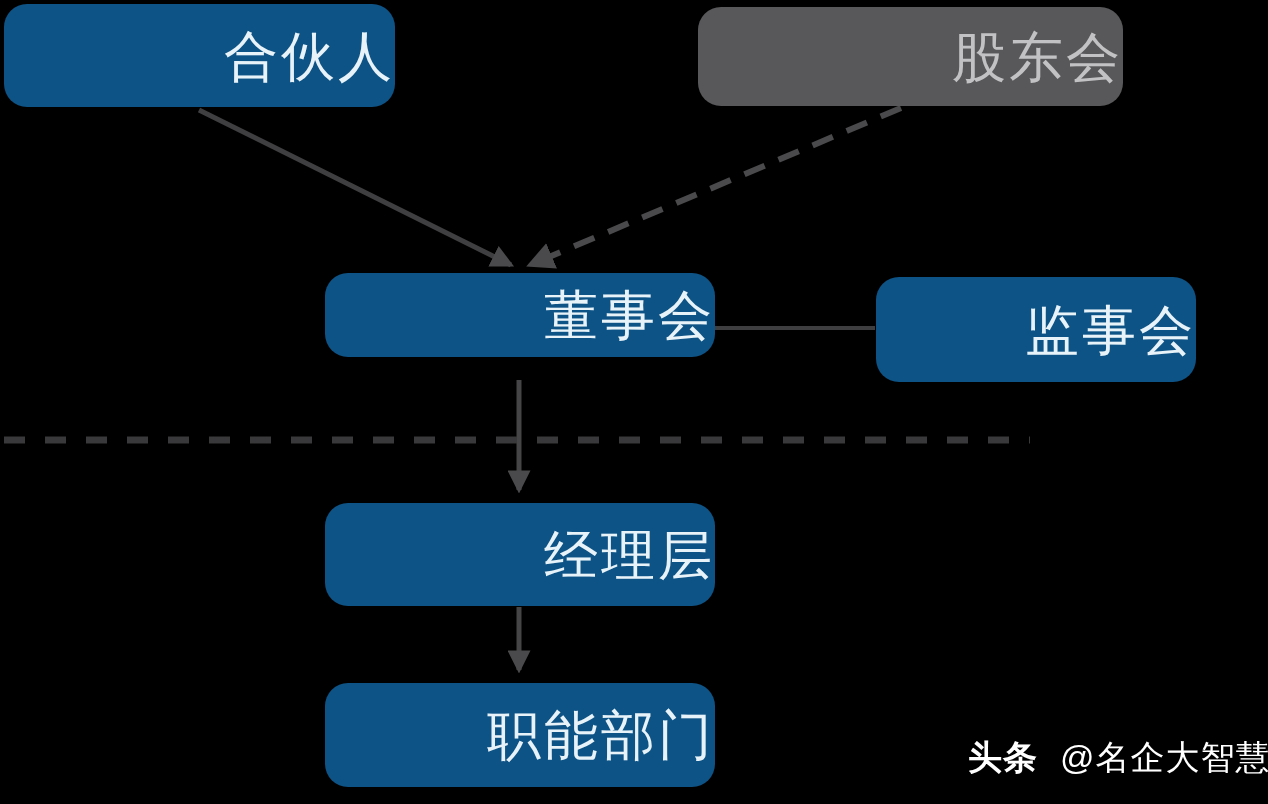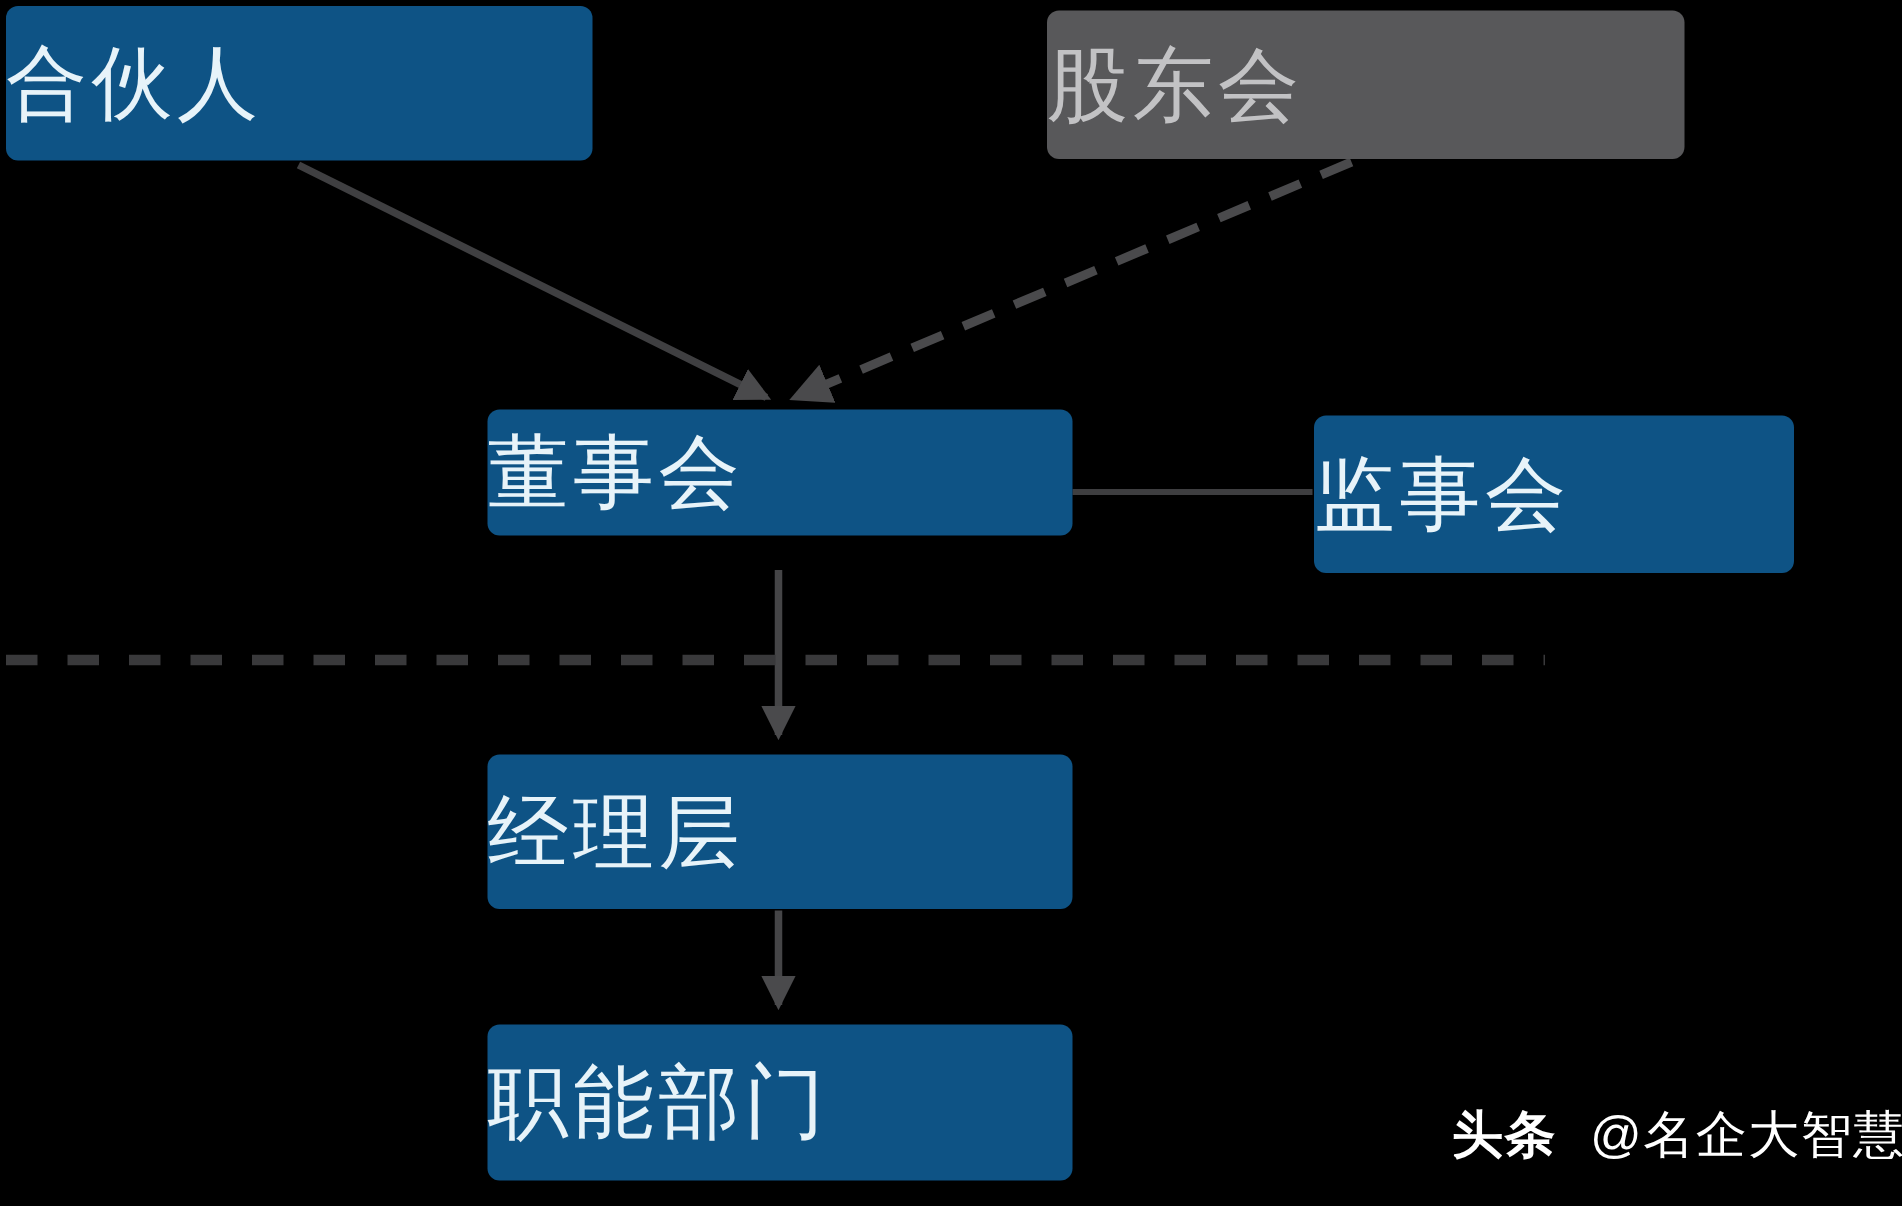--- a/index.html
+++ b/index.html
@@ -22,22 +22,22 @@
     position:relative;
     width:1268px;height:804px;
     background:var(--background);
   }
   .connector-layer{
     position:absolute;left:0;top:0;width:1268px;height:804px;
     pointer-events:none;
   }
   .node{
     position:absolute;
-    display:flex;align-items:center;justify-content:flex-start;
-    border-radius:8px;
+    display:flex;align-items:center;justify-content:flex-end;
+    border-radius:23px;
     font-size:54px;
     letter-spacing:3px;
     line-height:1;
     white-space:nowrap;
   }
   .node.blue{background:var(--node-blue);color:var(--node-blue-text);}
   .node.gray{background:var(--node-gray);color:var(--node-gray-text);}
   .watermark{
     position:absolute;
     left:968px;top:740px;

